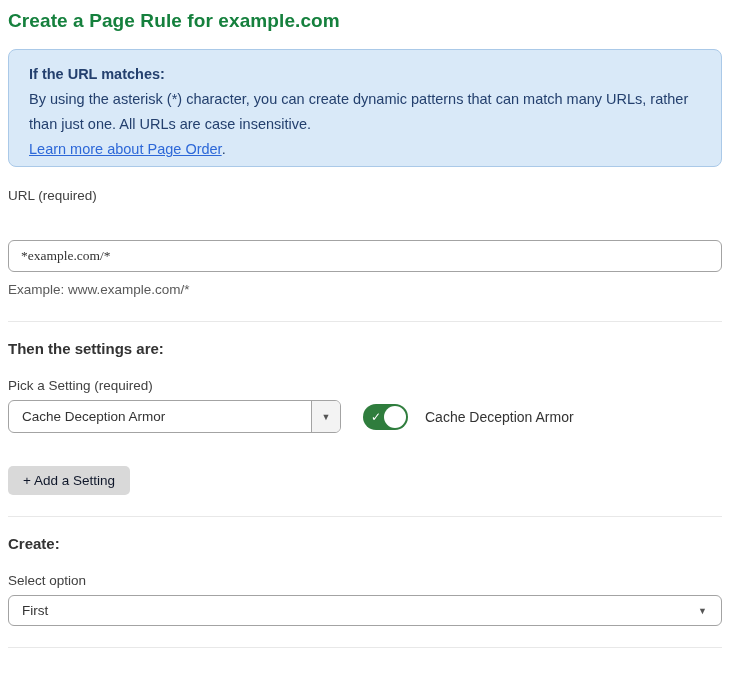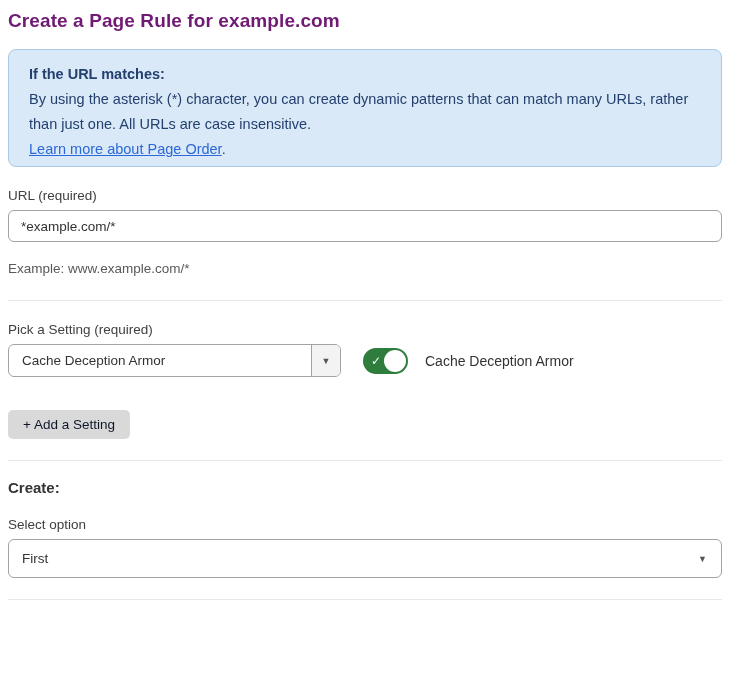--- a/index.html
+++ b/index.html
@@ -6,21 +6,21 @@
   html, body { background: #ffffff; }
   body {
     width: 750px; height: 679px;
     font-family: "Liberation Sans", "DejaVu Sans", sans-serif;
     color: #313131;
     overflow: hidden;
   }
   .container { width: 714px; margin: 0 0 0 8px; padding-top: 10px; }
 
   .page-title {
-    font-size: 19px; font-weight: bold; color: #701a75;
+    font-size: 19px; font-weight: bold; color: #15803d;
     letter-spacing: 0.1px;
   }
 
   .info-box {
     margin-top: 17px;
     background: #d9e9f8;
     border: 1px solid #aac9e8;
     border-radius: 8px;
     padding: 12px 20px 4px 20px;
     color: #24406e;
@@ -35,26 +35,26 @@
   .info-box .info-link-suffix { color: #24406e; }
 
   .field-label {
     color: #404040; font-size: 13.5px; margin-top: 21px; margin-bottom: 7px;
   }
 
   .text-input {
     width: 100%; height: 32px;
     border: 1px solid #a3a3a3; border-radius: 6px;
     padding: 0 12px; font-size: 13.5px; color: #333333;
-    font-family: Liberation Sans, sans-serif;
-    background: #ffffff; outline: none;
+    font-family: Liberation Serif, serif;
+    background: #ffffff; outline: none; margin-top: 30px;
   }
 
   .helper-text {
-    color: #595959; font-size: 13.5px; margin-top: 16px; line-height: 21px;
+    color: #595959; font-size: 13.5px; margin-top: 7px; line-height: 21px;
   }
 
   .divider {
     border: none; border-top: 1px solid #e8e8e8;
     margin-top: 21px;
   }
 
   .section-heading {
     font-size: 15px; font-weight: bold; color: #333333; margin-top: 18px;
   }
@@ -99,21 +99,21 @@
   .btn {
     display: inline-flex; align-items: center; justify-content: center;
     border: none; border-radius: 5px; cursor: pointer;
     font-size: 13.5px; font-family: "Liberation Sans", "DejaVu Sans", sans-serif;
     height: 30px; padding: 0 15px; color: #0f172a; background: #d9d9d9;
   }
   .btn-add { margin-top: 33px; height: 29px; }
 
   .order-select {
     position: relative;
-    width: 100%; height: 39px;
+    width: 100%; height: 31px;
     border: 1px solid #a3a3a3; border-radius: 6px;
     display: flex; align-items: center;
     padding: 0 13px; font-size: 13.5px; color: #333333;
     background: #ffffff; cursor: pointer;
   }
   .order-select .order-caret {
     position: absolute; right: 14px; top: 50%; transform: translateY(-50%);
     font-size: 9px; color: #555555;
   }
 
@@ -133,20 +133,21 @@
       <a class="info-link">Learn more about Page Order</a><span class="info-link-suffix">.</span>
     </div>
   </div>
 
   <div class="field-label">URL (required)</div>
   <input class="text-input" type="text" value="*example.com/*" style="">
   <div class="helper-text">Example: www.example.com/*</div>
 
   <hr class="divider">
 
+  <div class="section-heading">Then the settings are:</div>
 
   <div class="field-label">Pick a Setting (required)</div>
 
   <div class="setting-row">
     <div class="fake-select">
       <div class="select-value">Cache Deception Armor</div>
       <div class="select-arrow-btn">
         <span>▼</span>
       </div>
     </div>

